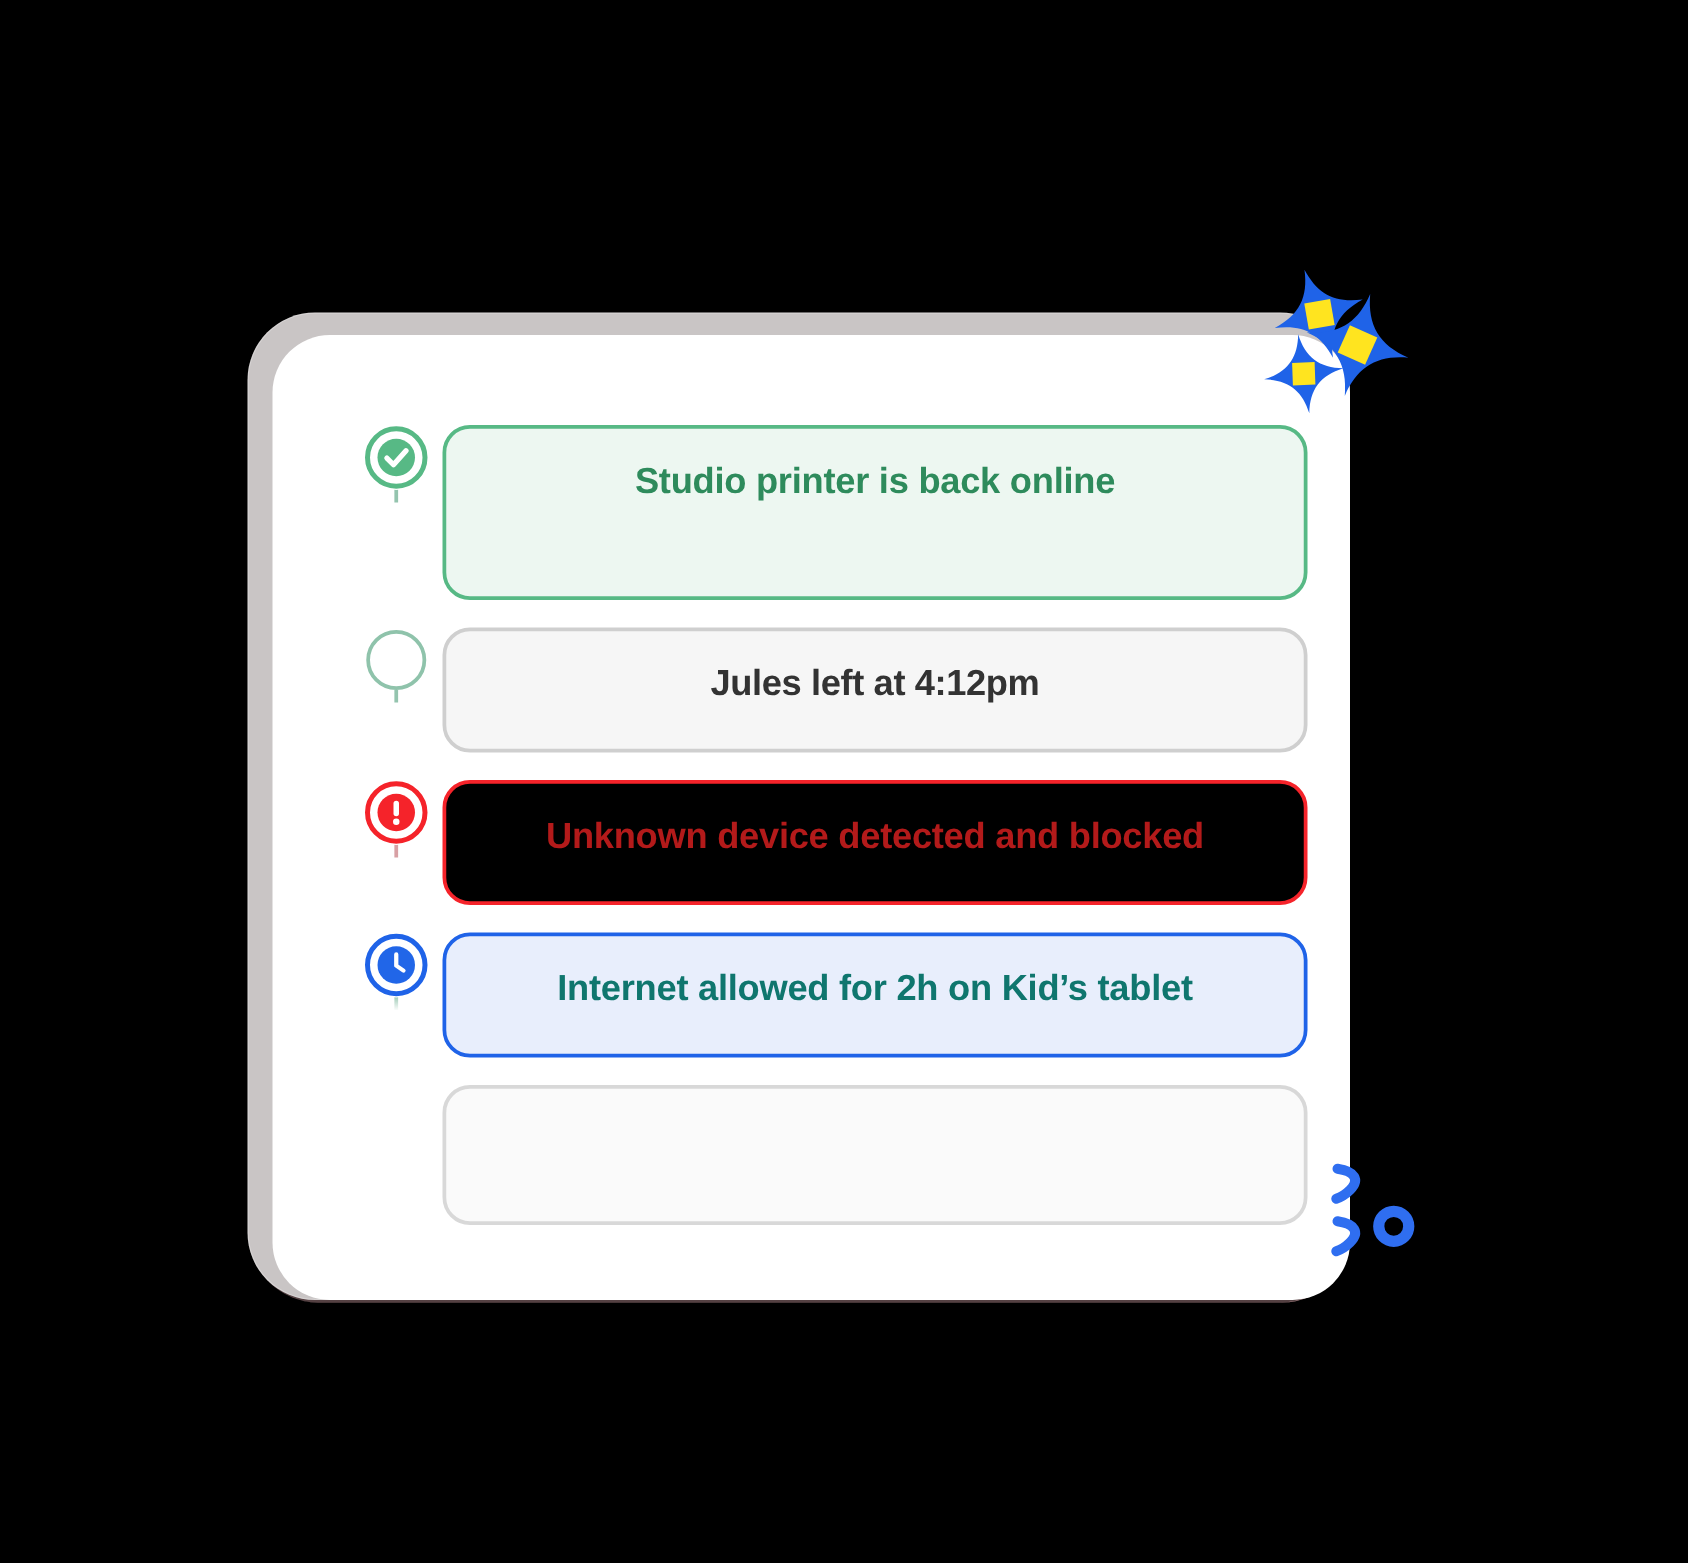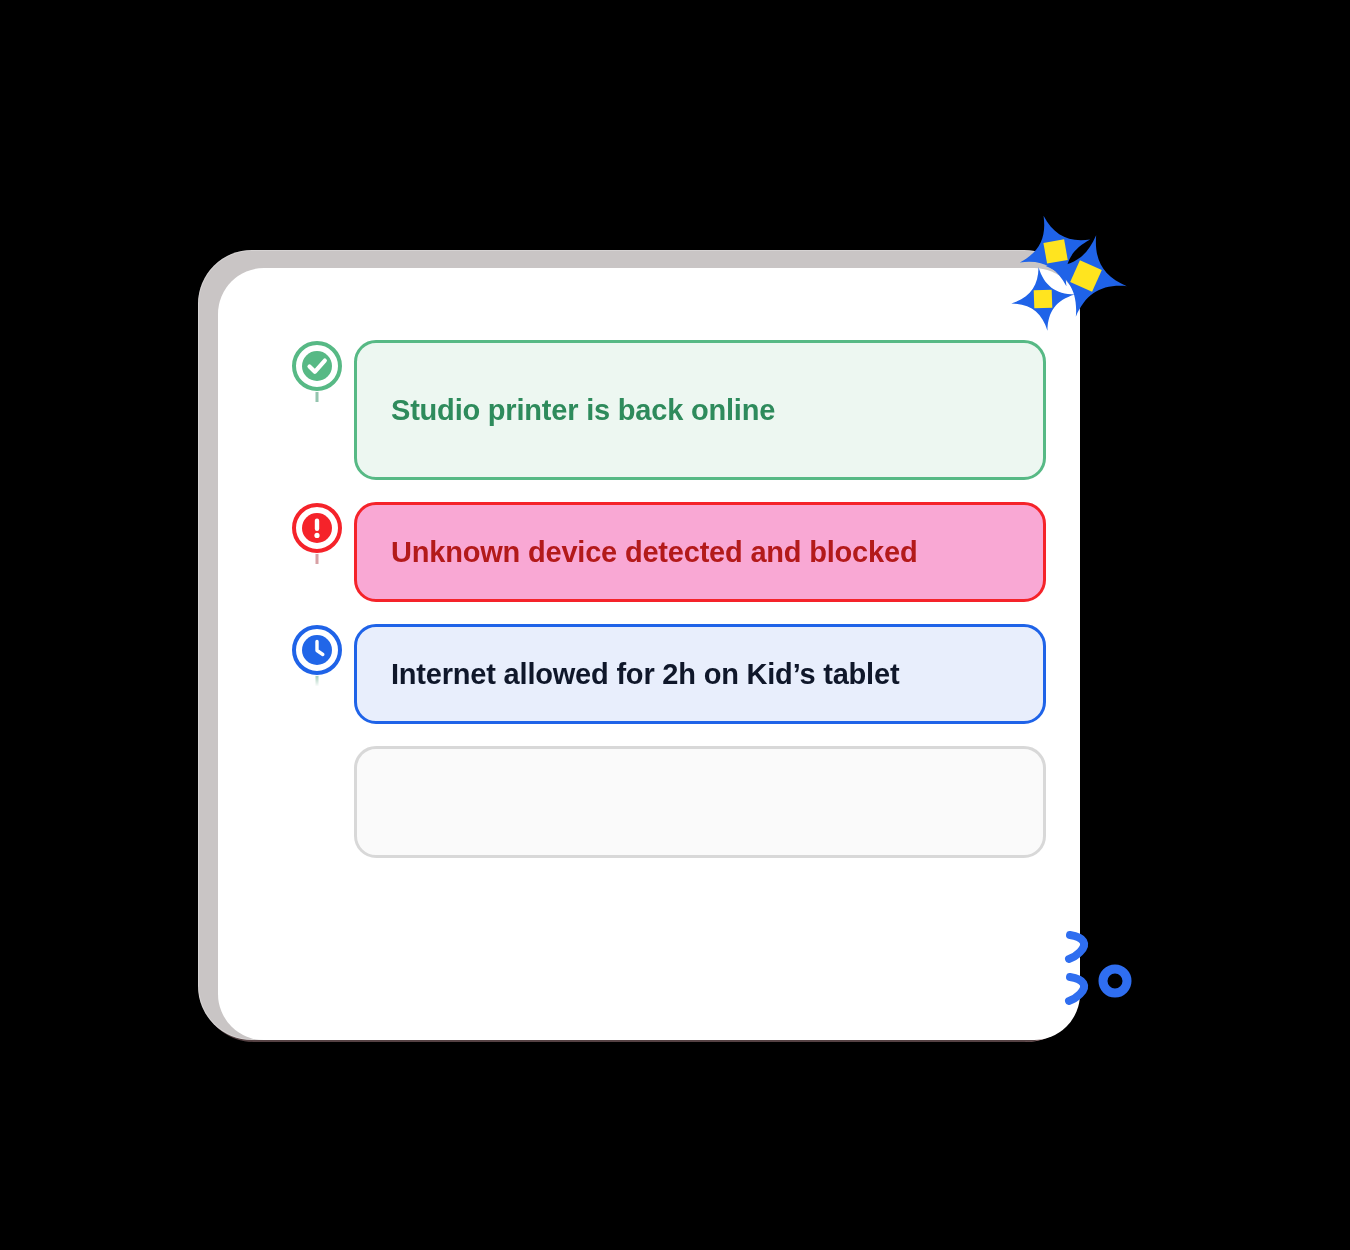--- a/index.html
+++ b/index.html
@@ -108,21 +108,20 @@
   }
 
   
   .card {
     flex: 1;
     box-sizing: border-box;
     border-radius: 22px;
     padding: 26px 34px;
     margin-left: 6px;
     display: flex;
-    flex-direction: column;
     justify-content: center;
   }
 
   .card-green {
     background: #edf7f1;
     border: 3px solid #57b985;
     min-height: 140px;
   }
   .card-green .title {
     color: #2e8b5c;
@@ -145,38 +144,38 @@
     justify-content: center;
   }
   .card-gray .title {
     color: #333333;
     font-size: 29px;
     font-weight: 700;
     letter-spacing: -0.3px;
   }
 
   .card-red {
-    background: #f9a8d4;
+    background: #000000;
     border: 3px solid #f5232a;
     min-height: 100px;
   }
   .card-red .title {
     color: #b31a1a;
     font-size: 29px;
     font-weight: 700;
     letter-spacing: -0.2px;
   }
 
   .card-blue {
     background: #e8eefc;
     border: 3px solid #1f63e8;
     min-height: 100px;
   }
   .card-blue .title {
-    color: #0f172a;
+    color: #0f766e;
     font-size: 29px;
     font-weight: 700;
     letter-spacing: -0.2px;
   }
 
   .card-empty {
     background: #fafafa;
     border: 3px solid #d2d2d2;
     min-height: 112px;
     opacity: 0.85;
@@ -217,20 +216,29 @@
               <circle cx="26" cy="26" r="15" fill="#57b985"></circle>
               <path d="M18.5 26.5 L23.8 31.8 L33.8 20.6" fill="none" stroke="#ffffff" stroke-width="4.2" stroke-linecap="round" stroke-linejoin="round"></path>
             </svg>
           </div>
         </div>
         <div class="card card-green">
           <div class="title">Studio printer is back online</div>
         </div>
       </div>
 
+      <div class="row">
+        <div class="rail">
+          <div class="connector green"></div>
+          <div class="marker hollow-green"></div>
+        </div>
+        <div class="card card-gray">
+          <div class="title">Jules left at 4:12pm</div>
+        </div>
+      </div>
 
       <div class="row">
         <div class="rail">
           <div class="connector red"></div>
           <div class="marker">
             <svg width="52" height="52" viewBox="0 0 52 52">
               <circle cx="26" cy="26" r="23" fill="none" stroke="#f5232a" stroke-width="4"></circle>
               <circle cx="26" cy="26" r="15" fill="#f5232a"></circle>
               <rect x="23.8" y="16.5" width="4.4" height="12.5" rx="2.2" fill="#ffffff"></rect>
               <circle cx="26" cy="33.4" r="2.6" fill="#ffffff"></circle>

